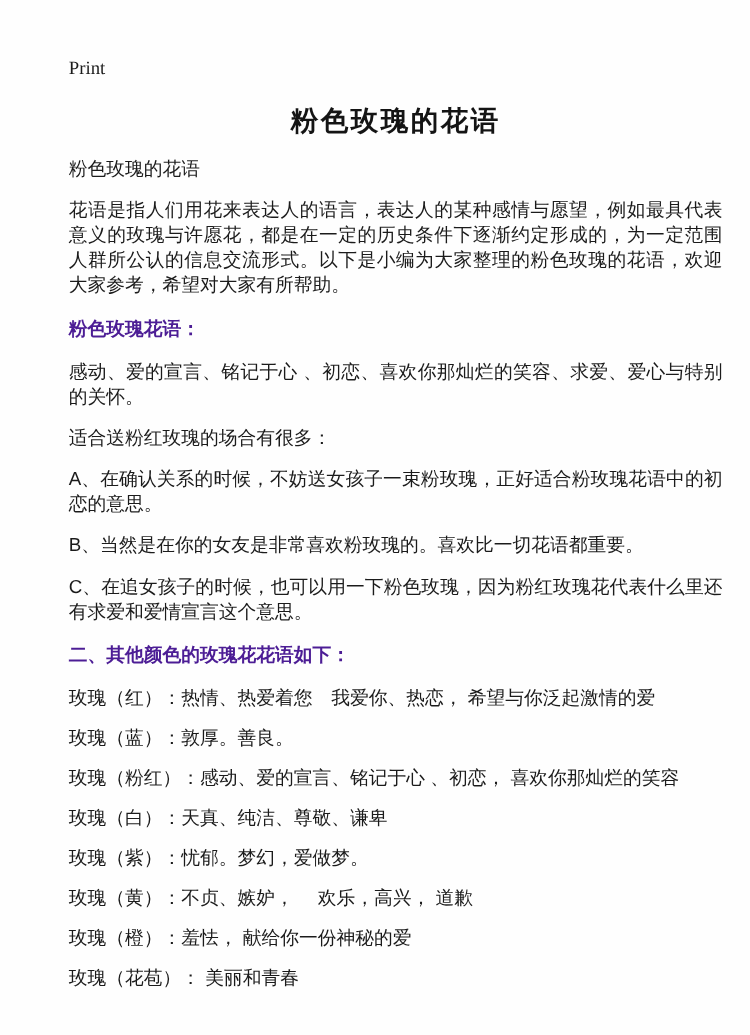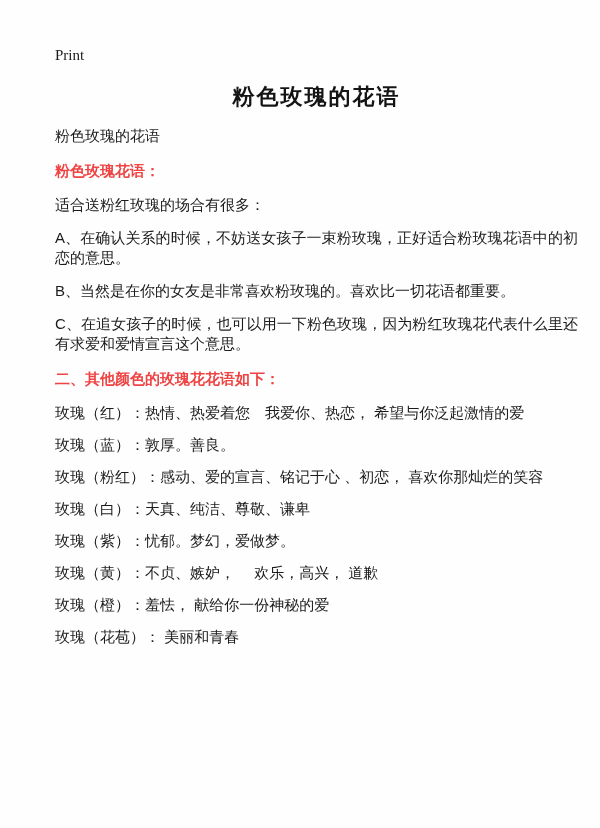--- a/index.html
+++ b/index.html
@@ -41,44 +41,46 @@
     line-height: 20px;
     margin: 13px 0;
     text-align: justify;
     color: #1b1b1b;
   }
   p.doc-heading {
     font-size: 15px;
     line-height: 20px;
     font-weight: bold;
     margin: 15px 0 14px 0;
-    color: #ef4444;
+    color: #4c1d95;
   }
   p.rose-item {
     font-size: 15px;
     line-height: 20px;
     margin: 0 0 12px 0;
     color: #1b1b1b;
   }
   .rose-list { margin-top: 14px; }
 </style>
 </head>
 <body>
 
 <div class="page">
 
   <a class="print-link">Print</a>
 
   <h1 class="doc-title">粉色玫瑰的花语</h1>
 
   <p class="doc-line">粉色玫瑰的花语</p>
 
+  <p class="doc-para">花语是指人们用花来表达人的语言，表达人的某种感情与愿望，例如最具代表意义的玫瑰与许愿花，都是在一定的历史条件下逐渐约定形成的，为一定范围人群所公认的信息交流形式。以下是小编为大家整理的粉色玫瑰的花语，欢迎大家参考，希望对大家有所帮助。</p>
 
   <p class="doc-heading">粉色玫瑰花语：</p>
 
+  <p class="doc-para">感动、爱的宣言、铭记于心 、初恋、喜欢你那灿烂的笑容、求爱、爱心与特别的关怀。</p>
 
   <p class="doc-line">适合送粉红玫瑰的场合有很多：</p>
 
   <p class="doc-para">A、在确认关系的时候，不妨送女孩子一束粉玫瑰，正好适合粉玫瑰花语中的初恋的意思。</p>
 
   <p class="doc-para">B、当然是在你的女友是非常喜欢粉玫瑰的。喜欢比一切花语都重要。</p>
 
   <p class="doc-para">C、在追女孩子的时候，也可以用一下粉色玫瑰，因为粉红玫瑰花代表什么里还有求爱和爱情宣言这个意思。</p>
 
   <p class="doc-heading">二、其他颜色的玫瑰花花语如下：</p>

